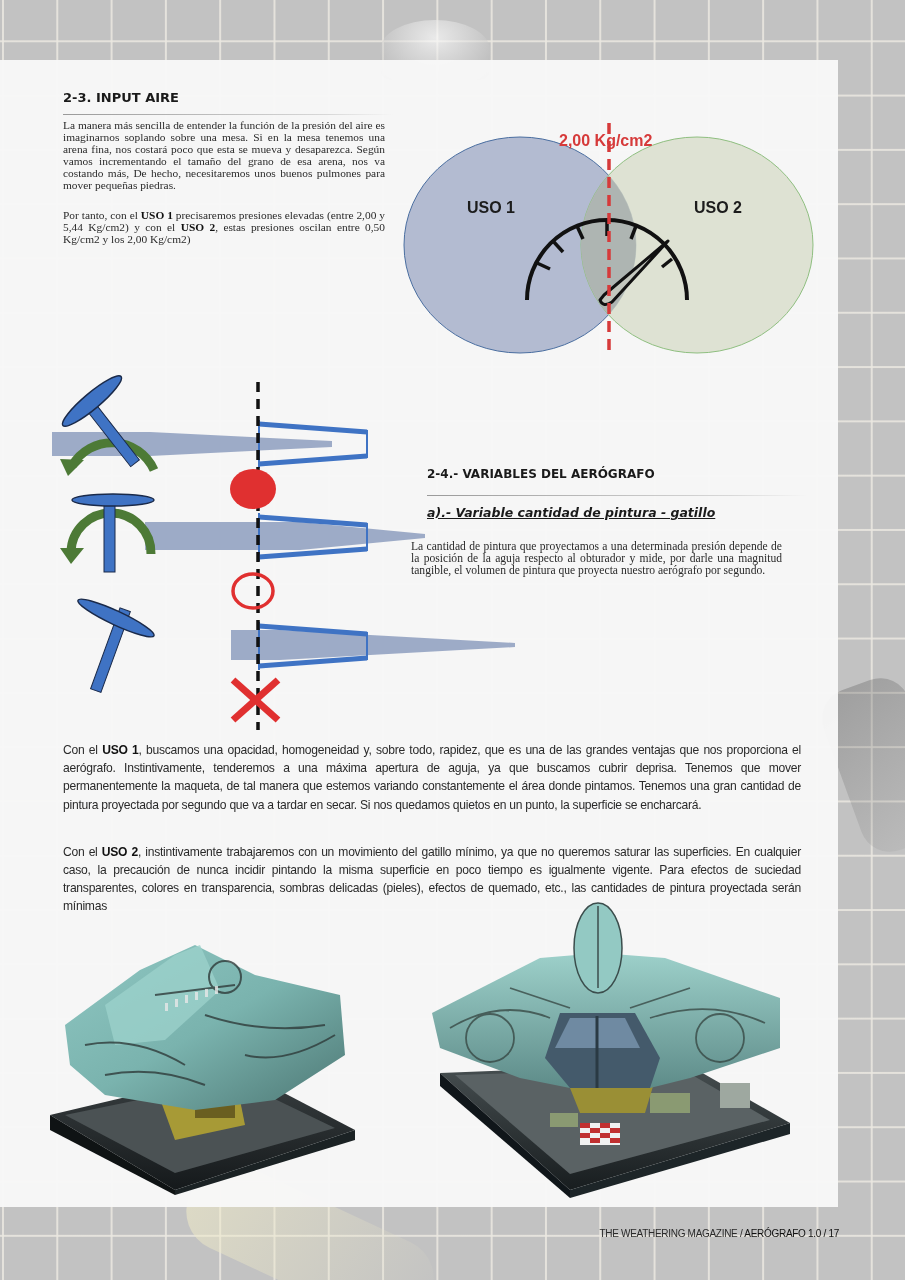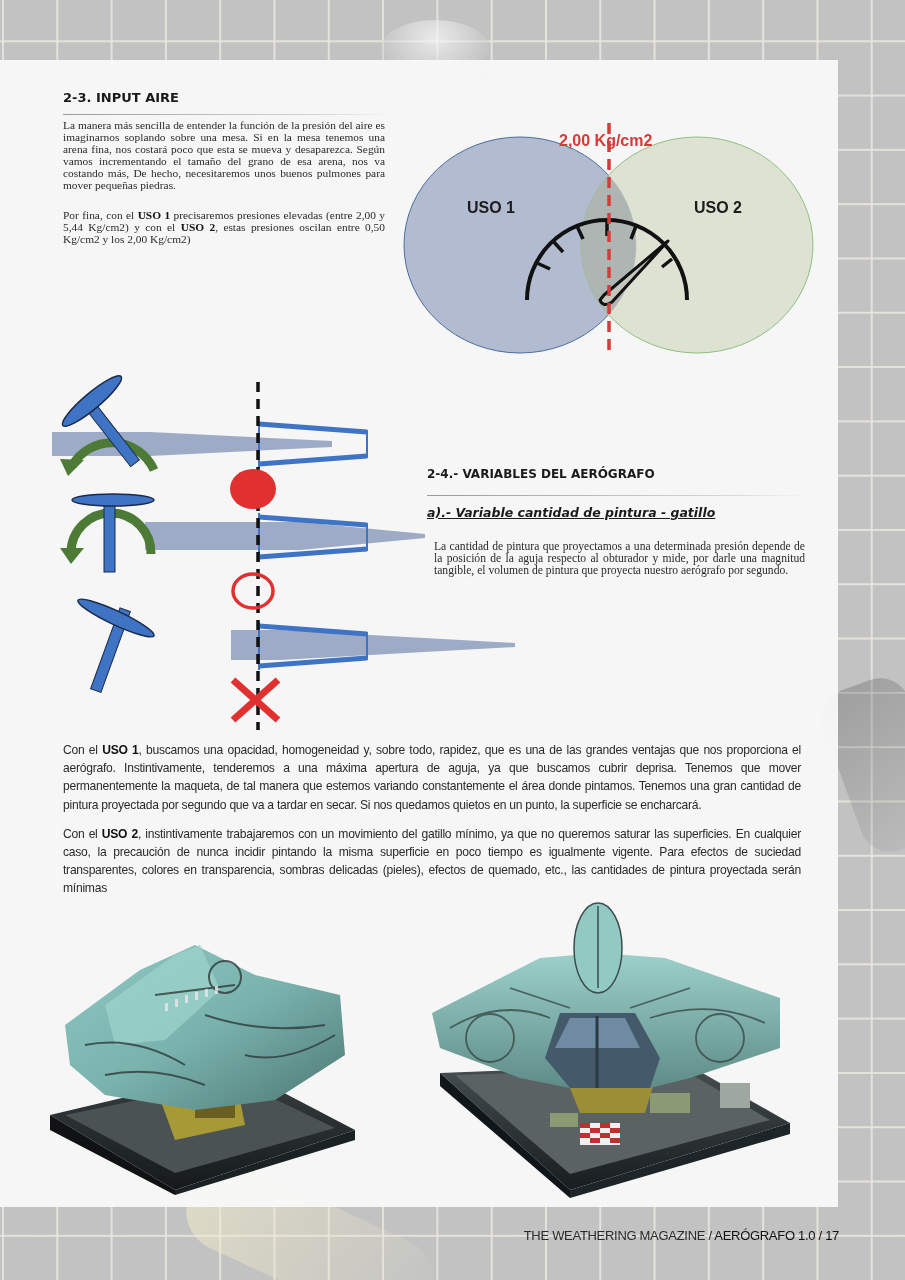--- a/index.html
+++ b/index.html
@@ -43,21 +43,21 @@
   .body-text {
     position: absolute; font-family: Liberation Serif, serif; color: #2a2a2a;
     font-size: 11.4px; line-height: 12px; text-align: justify;
   }
   .body-text p { margin-bottom: 17.6px; }
   .body-text p:last-child { margin-bottom: 0; }
   .narrow {
     font-family: "Liberation Sans", sans-serif; font-size: 12.1px; line-height: 18.2px;
     letter-spacing: -0.25px; color: #2a2a2a;
   }
-  .narrow p { margin-bottom: 11px; }
+  .narrow p { margin-bottom: 29px; }
   b { font-weight: bold; color: #111; }
 
   .subhead {
     position: absolute; font-style: italic; font-weight: bold; font-size: 12.5px; color: #1a1a1a; text-decoration: underline;
   }
 
   .venn { position: absolute; left: 400px; top: 95px; width: 420px; height: 265px; }
   .venn-label {
     position: absolute; font-family: "Liberation Sans", sans-serif; font-weight: bold;
     font-size: 16px; color: #1c1c1c;
@@ -66,39 +66,39 @@
     position: absolute; font-family: "Liberation Sans", sans-serif; font-weight: bold;
     font-size: 16px; color: #d63a3a;
   }
 
   .valves { position: absolute; left: 40px; top: 372px; width: 500px; height: 360px; }
 
   .photo { position: absolute; }
 
   .footer {
     position: absolute; top: 1228px; right: 66px; font-family: "Liberation Sans", sans-serif;
-    font-size: 13px; color: #2a2a2a; letter-spacing: -0.3px; white-space: nowrap;
+    font-size: 10px; color: #2a2a2a; letter-spacing: -0.3px; white-space: nowrap;
   }
   .footer .strong { color: #111; }
 </style>
 </head>
 <body>
 
 <div class="bg-shadow-1"></div>
 <div class="bg-shadow-2"></div>
 <div class="bg-tool-right"></div>
 
 <div class="panel"></div>
 
 <div class="h2" style="left:63px; top:90px; font-size:13px;">2-3. INPUT AIRE</div>
 <div class="rule" style="left:63px; top:114px; width:330px;"></div>
 
 <div class="body-text" style="left:63px; top:119px; width:322px;">
   <p>La manera más sencilla de entender la función de la presión del aire es imaginarnos soplando sobre una mesa. Si en la mesa tenemos una arena fina, nos costará poco que esta se mueva y desaparezca. Según vamos incrementando el tamaño del grano de esa arena, nos va costando más, De hecho, necesitaremos unos buenos pulmones para mover pequeñas piedras.</p>
-  <p><span>Por fina, con el </span><b>USO 1</b><span> precisaremos presiones elevadas (entre 2,00 y 5,44 Kg/cm2) y con el </span><b>USO 2</b><span>, estas presiones oscilan entre 0,50 Kg/cm2 y los 2,00 Kg/cm2)</span></p>
+  <p><span>Por tanto, con el </span><b>USO 1</b><span> precisaremos presiones elevadas (entre 2,00 y 5,44 Kg/cm2) y con el </span><b>USO 2</b><span>, estas presiones oscilan entre 0,50 Kg/cm2 y los 2,00 Kg/cm2)</span></p>
 </div>
 
 <div class="venn">
   <svg width="420" height="265" viewBox="0 0 420 265">
     <ellipse cx="120" cy="150" rx="116" ry="108" fill="#b3bbd1" stroke="#4a6ea0" stroke-width="1"></ellipse>
     <ellipse cx="297" cy="150" rx="116" ry="108" fill="#d9decd" fill-opacity="0.85" stroke="#8fbf80" stroke-width="1"></ellipse>
 
     <clipPath id="clipL">
         <ellipse cx="120" cy="150" rx="116" ry="108"></ellipse>
       </clipPath>
@@ -171,21 +171,21 @@
     <ellipse cx="73" cy="128" rx="41" ry="6" fill="#3f73c4" stroke="#1a2a4a" stroke-width="1.5"></ellipse>
 
     <rect x="-5" y="-43" width="11" height="86" fill="#3f73c4" stroke="#1a2a4a" stroke-width="1" transform="translate(70,278) rotate(20)"></rect>
     <ellipse cx="0" cy="0" rx="42" ry="7" fill="#3f73c4" stroke="#1a2a4a" stroke-width="1.5" transform="translate(76,246) rotate(25)"></ellipse>
   </svg>
 </div>
 
 <div class="h2" style="left:427px; top:467px; font-size:12px;">2-4.- VARIABLES DEL AERÓGRAFO</div>
 <div class="rule" style="left:427px; top:495px; width:380px;"></div>
 <div class="subhead" style="left:427px; top:505px;">a).- Variable cantidad de pintura - gatillo</div>
-<div class="body-text" style="left:434px; top:541px; width:371px; font-size:11.6px;">
+<div class="body-text" style="left:411px; top:541px; width:371px; font-size:11.6px;">
   <p>La cantidad de pintura que proyectamos a una determinada presión depende de la posición de la aguja respecto al obturador y mide, por darle una magnitud tangible, el volumen de pintura que proyecta nuestro aerógrafo por segundo.</p>
 </div>
 
 <div class="body-text narrow" style="left:63px; top:741px; width:738px;">
   <p><span>Con el </span><b>USO 1</b><span>, buscamos una opacidad, homogeneidad y, sobre todo, rapidez, que es una de las grandes ventajas que nos proporciona el aerógrafo. Instintivamente, tenderemos a una máxima apertura de aguja, ya que buscamos cubrir deprisa. Tenemos que mover permanentemente la maqueta, de tal manera que estemos variando constantemente el área donde pintamos. Tenemos una gran cantidad de pintura proyectada por segundo que va a tardar en secar. Si nos quedamos quietos en un punto, la superficie se encharcará.</span></p>
   <p style="text-align:justify;"><span>Con el </span><b>USO 2</b><span>, instintivamente trabajaremos con un movimiento del gatillo mínimo, ya que no queremos saturar las superficies. En cualquier caso, la precaución de nunca incidir pintando la misma superficie en poco tiempo es igualmente vigente. Para efectos de suciedad transparentes, colores en transparencia, sombras delicadas (pieles), efectos de quemado, etc., las cantidades de pintura proyectada serán mínimas</span></p>
 </div>
 
 <div class="photo" style="left:45px; top:915px; width:320px; height:280px;">
   <svg width="320" height="280" viewBox="0 0 320 280">

